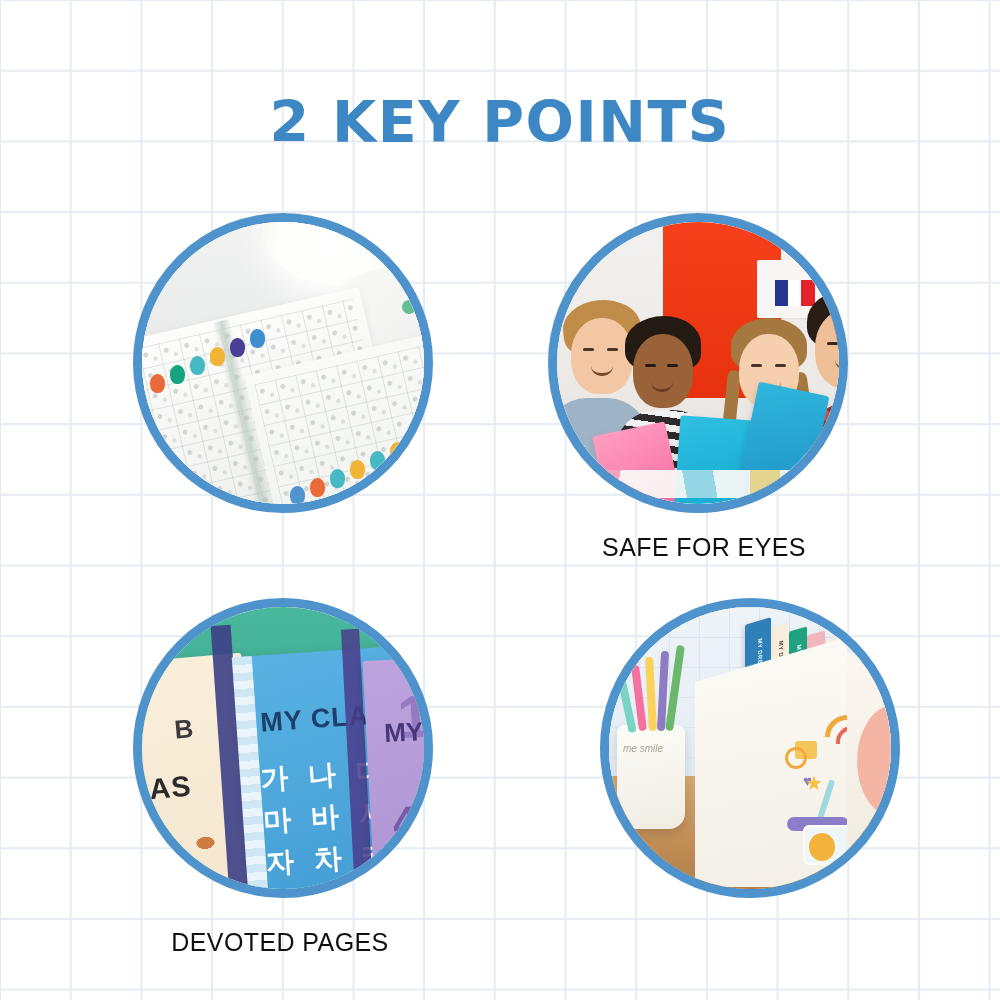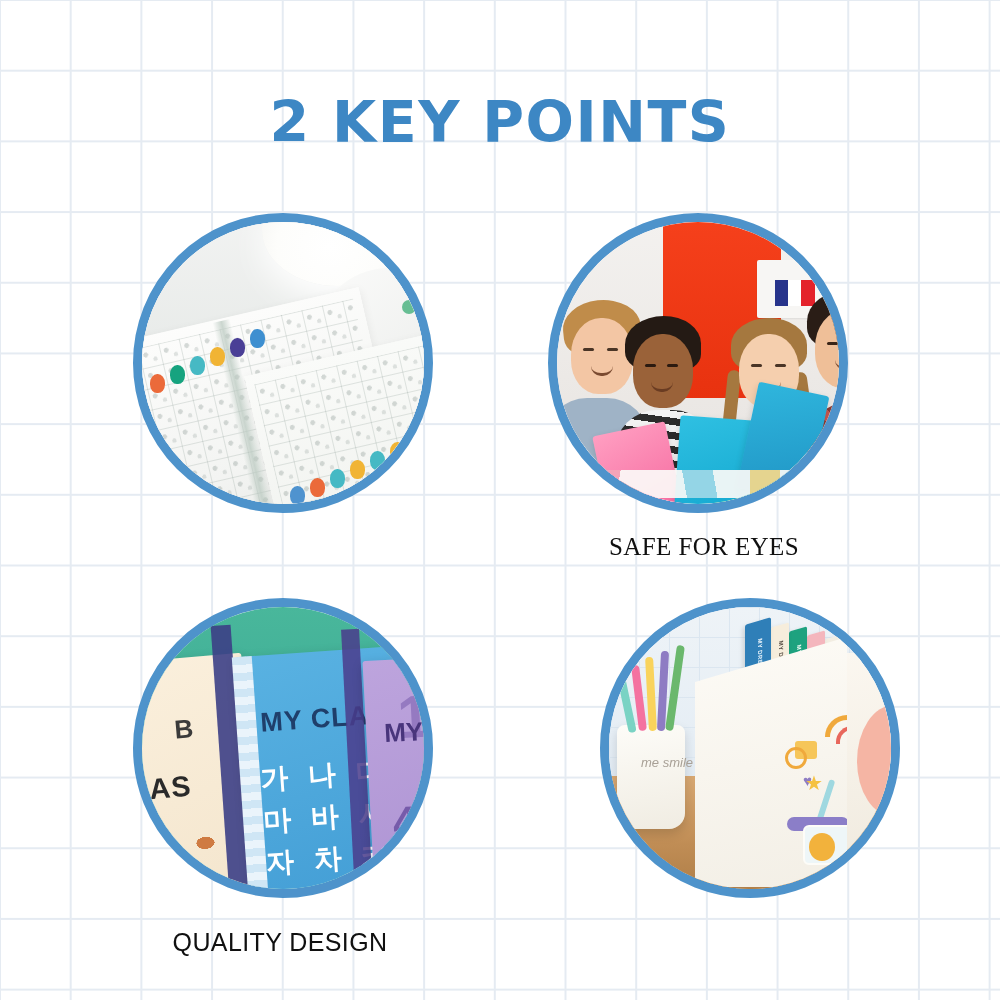--- a/index.html
+++ b/index.html
@@ -33,21 +33,21 @@
     font-weight:bold;
     letter-spacing:1.5px;
     color:#3d87c4;
     line-height:1;
     font-family:"DejaVu Sans", sans-serif;
   }
 
   
   .card{ position:absolute; }
   .card-1{ left:133px; top:213px; }
-  .card-2{ left:548px; top:213px;font-family:Liberation Serif, serif; }
+  .card-2{ left:548px; top:213px; }
   .card-3{ left:133px; top:598px; }
   .card-4{ left:600px; top:598px; }
 
   .circle{
     width:300px; height:300px;
     border-radius:50%;
     border:9px solid #4e93cb;
     overflow:hidden;
     position:relative;
     background:#ffffff;
@@ -325,22 +325,22 @@
     letter-spacing:.4px; white-space:nowrap;
     transform:rotate(90deg); transform-origin:left top;
   }
   .p4 .cup{
     position:absolute; left:8px; top:118px; width:68px; height:104px;
     border-radius:8px 8px 16px 16px;
     background:linear-gradient(170deg,#fdfcf8,#f0ece2);
     box-shadow:0 5px 11px rgba(0,0,0,.14);
   }
   .p4 .cup .smile-txt{
-    position:absolute; left:6px; top:30px; font-size:13px; color:#a8a096;
-    font-style:italic; white-space:nowrap;margin-left:18px;
+    position:absolute; left:6px; top:18px; font-size:10px; color:#a8a096;
+    font-style:italic; white-space:nowrap;
   }
   .p4 .pen{ position:absolute; width:8px; border-radius:4px; }
   .p4 .pn1{ left:14px; top:70px; height:56px; background:#7ad3c4; transform:rotate(-12deg); }
   .p4 .pn2{ left:26px; top:58px; height:66px; background:#f472a0; transform:rotate(-7deg); }
   .p4 .pn3{ left:38px; top:50px; height:74px; background:#f9d35c; transform:rotate(-3deg); }
   .p4 .pn4{ left:50px; top:44px; height:80px; background:#8e7cc3; transform:rotate(3deg); }
   .p4 .pn5{ left:62px; top:38px; height:86px; background:#6bb86d; transform:rotate(8deg); }
   .p4 .rainbow{
     position:absolute; left:130px; top:78px; width:44px; height:22px;
     border-top:5px solid #f0a93c; border-left:5px solid #f0a93c; border-right:5px solid #f0a93c;
@@ -499,21 +499,21 @@
         <div class="bk bk-purple">
           <div class="nums">
             <span class="n1">1</span>
             <span class="n4">4</span>
 
           </div>
           <div class="my">MY C</div>
         </div>
       </div>
     </div>
-    <div class="caption">QUALITY DESIGN</div>
+    <div class="caption">DEVOTED PAGES</div>
   </div>
 
   <div class="card card-4">
     <div class="circle">
       <div class="photo p4">
         <div class="wallgrid"></div>
         <div class="desk"></div>
 
         <div class="holder2">
           <div class="blob"></div>

